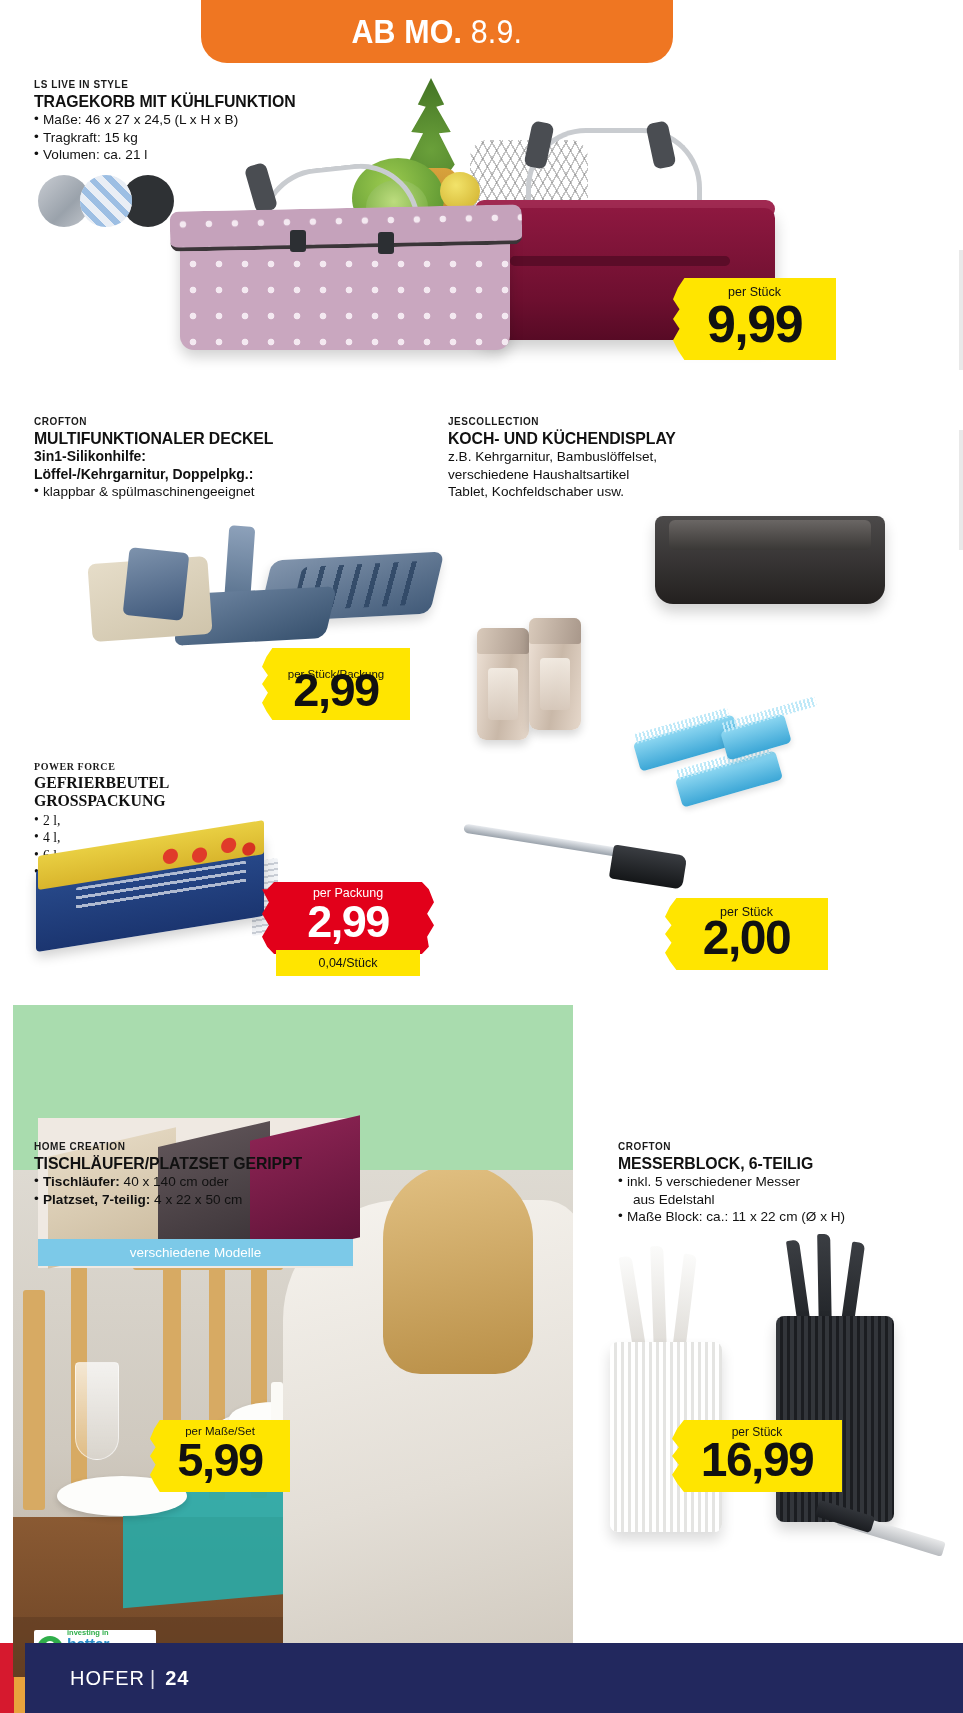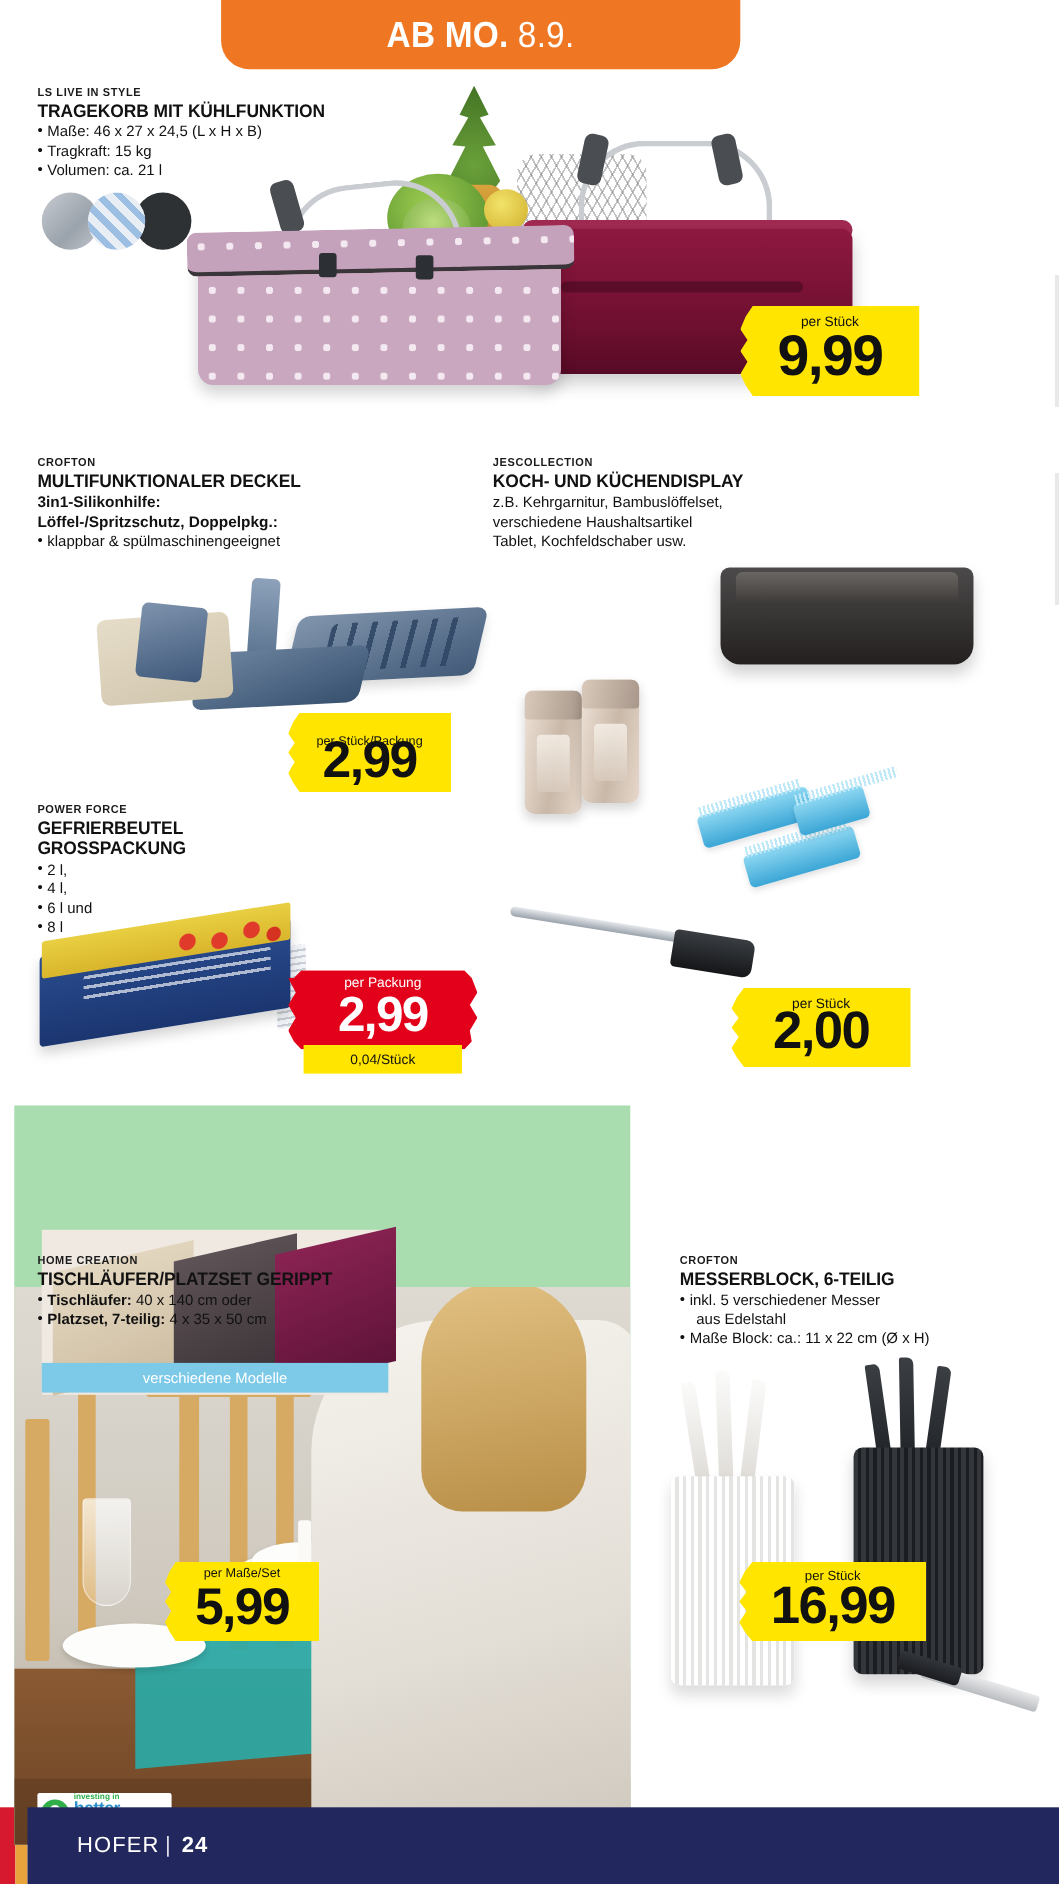--- a/index.html
+++ b/index.html
@@ -108,21 +108,21 @@
   .h2{left:386px;top:48px;width:166px;height:86px;}
   .grip{position:absolute;background:#4a4d52;border-radius:7px;}
   .g1{left:110px;top:84px;width:22px;height:48px;transform:rotate(-16deg);}
   .g2{left:388px;top:42px;width:22px;height:46px;transform:rotate(12deg);}
   .g3{left:510px;top:42px;width:22px;height:46px;transform:rotate(-12deg);}
   .clip{position:absolute;width:16px;height:22px;background:#2c2f33;border-radius:3px;}
 
   
   #prod-lid-text{position:absolute;left:34px;top:415px;width:400px;}
   #prod-display-text{position:absolute;left:448px;top:415px;width:380px;}
-  #prod-bags-text{position:absolute;left:34px;top:730px;width:250px;}
+  #prod-bags-text{position:absolute;left:34px;top:761px;width:250px;font-family:Liberation Serif, serif;}
 
   
   .lid-photo{position:absolute;left:30px;top:520px;width:420px;height:200px;}
   .lid-round{position:absolute;left:8px;top:128px;width:190px;height:62px;border-radius:50%;
     background:radial-gradient(ellipse at 50% 30%,#3a3d42,#15171a);
     background-image:radial-gradient(circle,rgba(255,255,255,.12) 1.2px,transparent 1.4px);
     background-size:11px 11px;}
   .lid-tray{position:absolute;left:236px;top:36px;width:170px;height:62px;border-radius:10px;
     background:linear-gradient(160deg,#7e93ad,#4a6party);background:linear-gradient(160deg,#8295ad,#415a78);
     transform:skewX(-16deg) rotate(-3deg);box-shadow:0 6px 10px rgba(0,0,0,.15);}
@@ -382,21 +382,21 @@
   <div class="tag-inner">
     <div class="tag-per">per Stück</div>
     <div class="tag-price">9,99</div>
   </div>
 </div>
 
 <div id="prod-lid-text">
   <div class="brand">CROFTON</div>
   <div class="title">MULTIFUNKTIONALER DECKEL</div>
   <div class="subtitle">3in1-Silikonhilfe:</div>
-  <div class="subtitle">Löffel-/Spritzschutz, Doppelpkg.:</div>
+  <div class="subtitle">Löffel-/Kehrgarnitur, Doppelpkg.:</div>
   <ul class="bullets">
     <li>klappbar &amp; spülmaschinengeeignet</li>
   </ul>
 </div>
 
 <div class="lid-photo">
   <div class="lid-vert"></div>
   <div class="lid-tray"></div>
   <div class="lid-slots"></div>
   <div class="lid-tray2"></div>
@@ -508,21 +508,21 @@
   <div class="ri-gray"></div>
   <div class="ri-plum"></div>
 </div>
 <div class="models-band">verschiedene Modelle</div>
 
 <div style="position:absolute;left:34px;top:1140px;width:330px;">
   <div class="brand">HOME CREATION</div>
   <div class="title">TISCHLÄUFER/PLATZSET GERIPPT</div>
   <ul class="bullets">
     <li><b>Tischläufer:</b><span> 40 x 140 cm oder</span></li>
-    <li><b>Platzset, 7-teilig:</b><span> 4 x 35 x 50 cm</span></li>
+    <li><b>Platzset, 7-teilig:</b><span> 4 x 22 x 50 cm</span></li>
   </ul>
 </div>
 
 <div class="bc-badge">
   <div class="bc-row">
     <div class="bc-mark"></div>
     <div class="bc-txt">
       <span class="bc-inv">investing in</span>
       <span class="bc-name">better cotton</span>
     </div>

